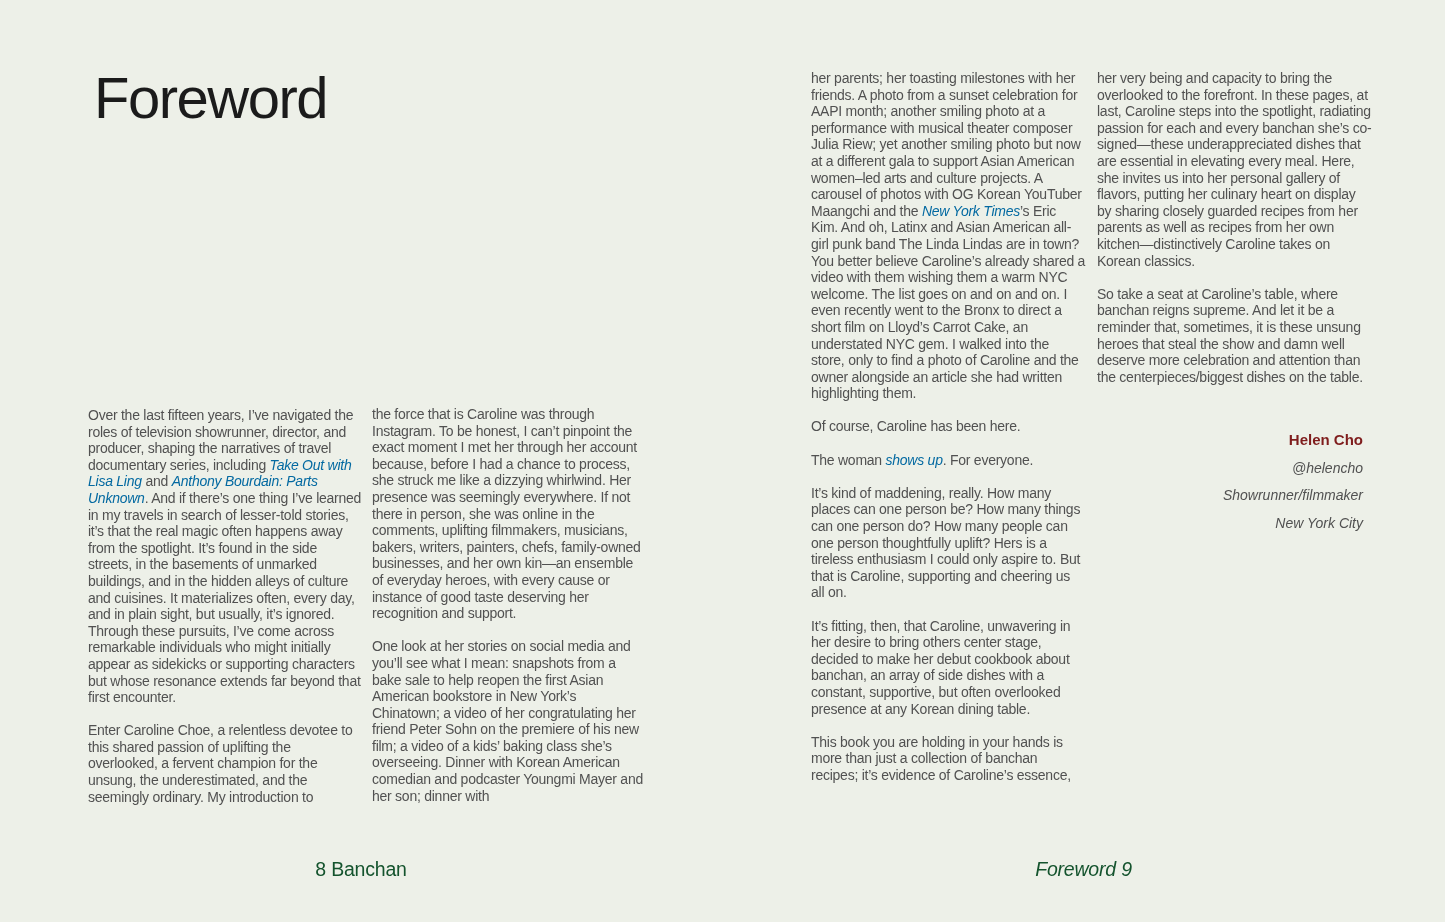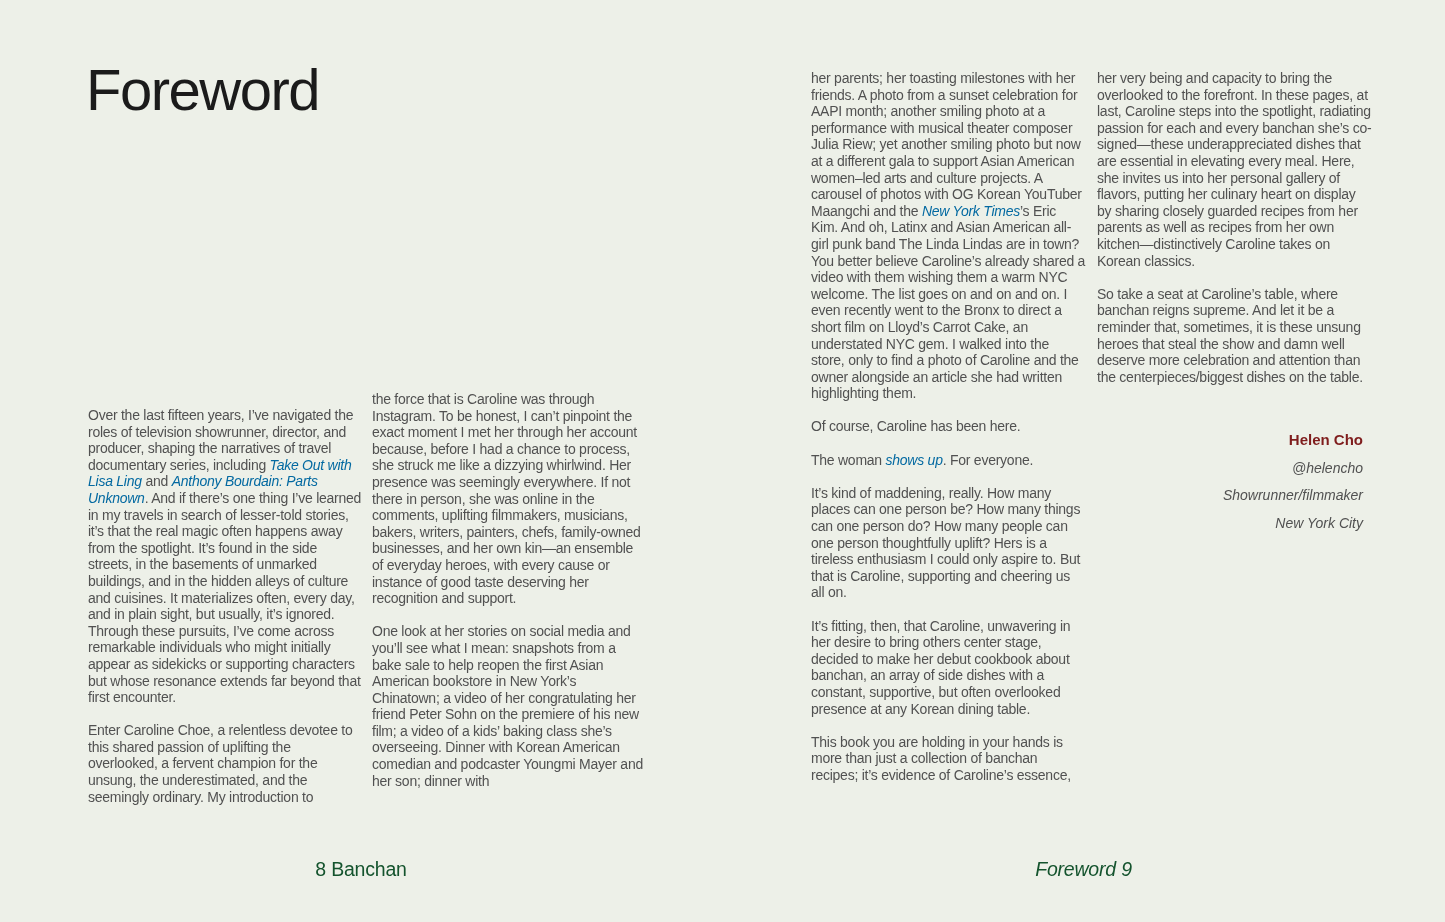--- a/index.html
+++ b/index.html
@@ -14,21 +14,21 @@
   .spread {
     position: relative;
     width: 1445px;
     height: 922px;
     background: #edf0e8;
   }
   .page-title {
     position: absolute;
     left: 86px;
     top: 58px;
-    margin: 0;
+    margin: 8px;
     font-size: 58px;
     font-weight: 400;
     letter-spacing: -1.5px;
     color: #1b1b1b;
     line-height: 1.1;
   }
   .col {
     position: absolute;
     width: 275px;
     font-size: 14px;
@@ -37,21 +37,21 @@
     color: #515151;
   }
   .col p {
     margin: 0 0 16.6px 0;
   }
   .col em {
     font-style: italic;
     color: #0369a1;
   }
   .col-l1 { left: 88px;  top: 407px; }
-  .col-l2 { left: 372px; top: 391px; }
+  .col-l2 { left: 372px; top: 406px; }
   .col-r1 { left: 811px; top: 70px;  }
   .col-r2 { left: 1097px; top: 70px; }
   .signature {
     position: absolute;
     left: 1097px;
     top: 432px;
     width: 266px;
     text-align: right;
     line-height: 16.6px;
   }

